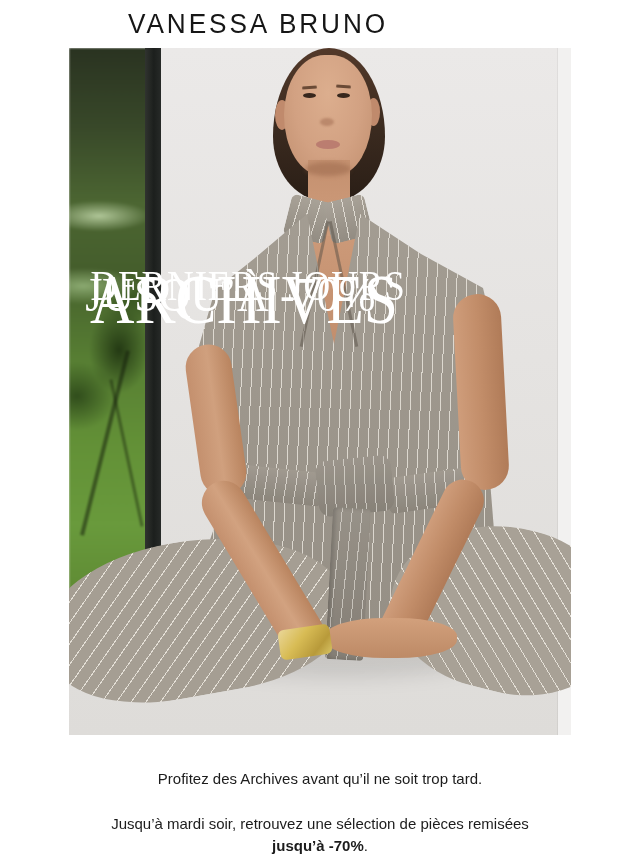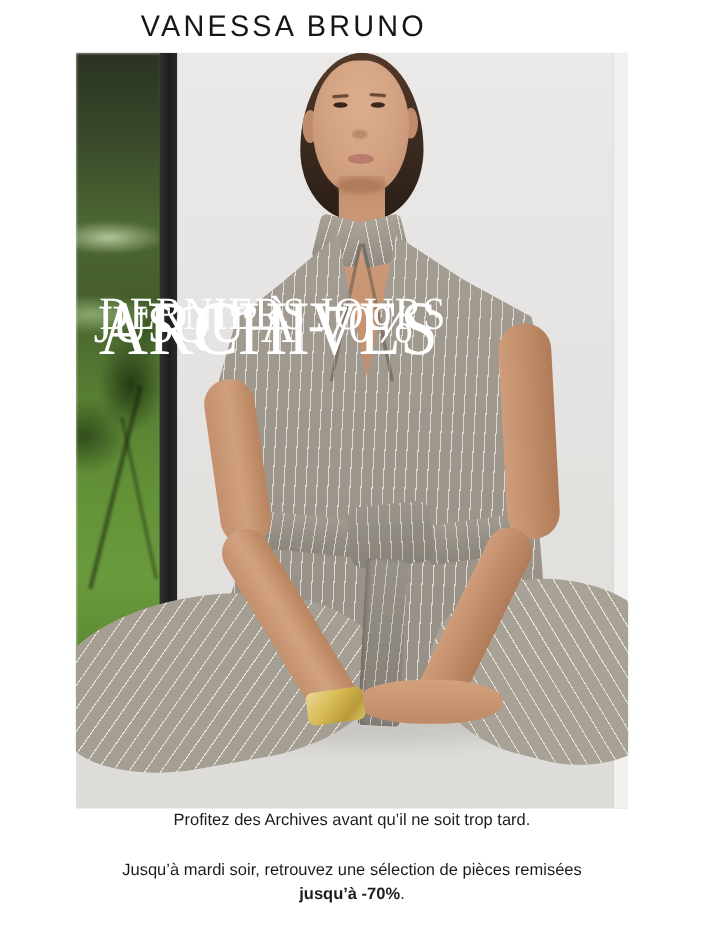--- a/index.html
+++ b/index.html
@@ -125,21 +125,21 @@
 
   
   .hero-text { position:absolute; left:0; right:0; top:218px; text-align:center; color:#ffffff;
       font-family:"Liberation Serif", serif; z-index:5; pointer-events:none; }
   .hero-line1 { font-size:42px; line-height:40px; letter-spacing:1px; transform:scaleX(.88); }
   .hero-line2 { font-size:70px; line-height:64px; transform:scaleX(.88); margin-top:2px; }
   .hero-line3 { font-size:49px; line-height:50px; transform:scaleX(.9); margin-top:4px; }
 
   
   .copy { text-align:center; color:#1c1c1c; }
-  .p1 { font-size:15px; line-height:22px; }
+  .p1 { margin-top:33px; font-size:15px; line-height:22px; }
   .p2 { margin-top:23px; font-size:15px; line-height:22px; }
   .p2 .line { display:block; }
   .p2 b { font-weight:bold; }
 
   
   .cta-row { display:flex; justify-content:center; margin-top:29px; }
   .cta { width:276px; height:40px; border:none; border-radius:20px; background:#0a0a0a;
       color:#ffffff; font-family:"Liberation Sans", sans-serif; font-size:15px;
       display:flex; align-items:center; justify-content:center; cursor:pointer; }
 </style>

